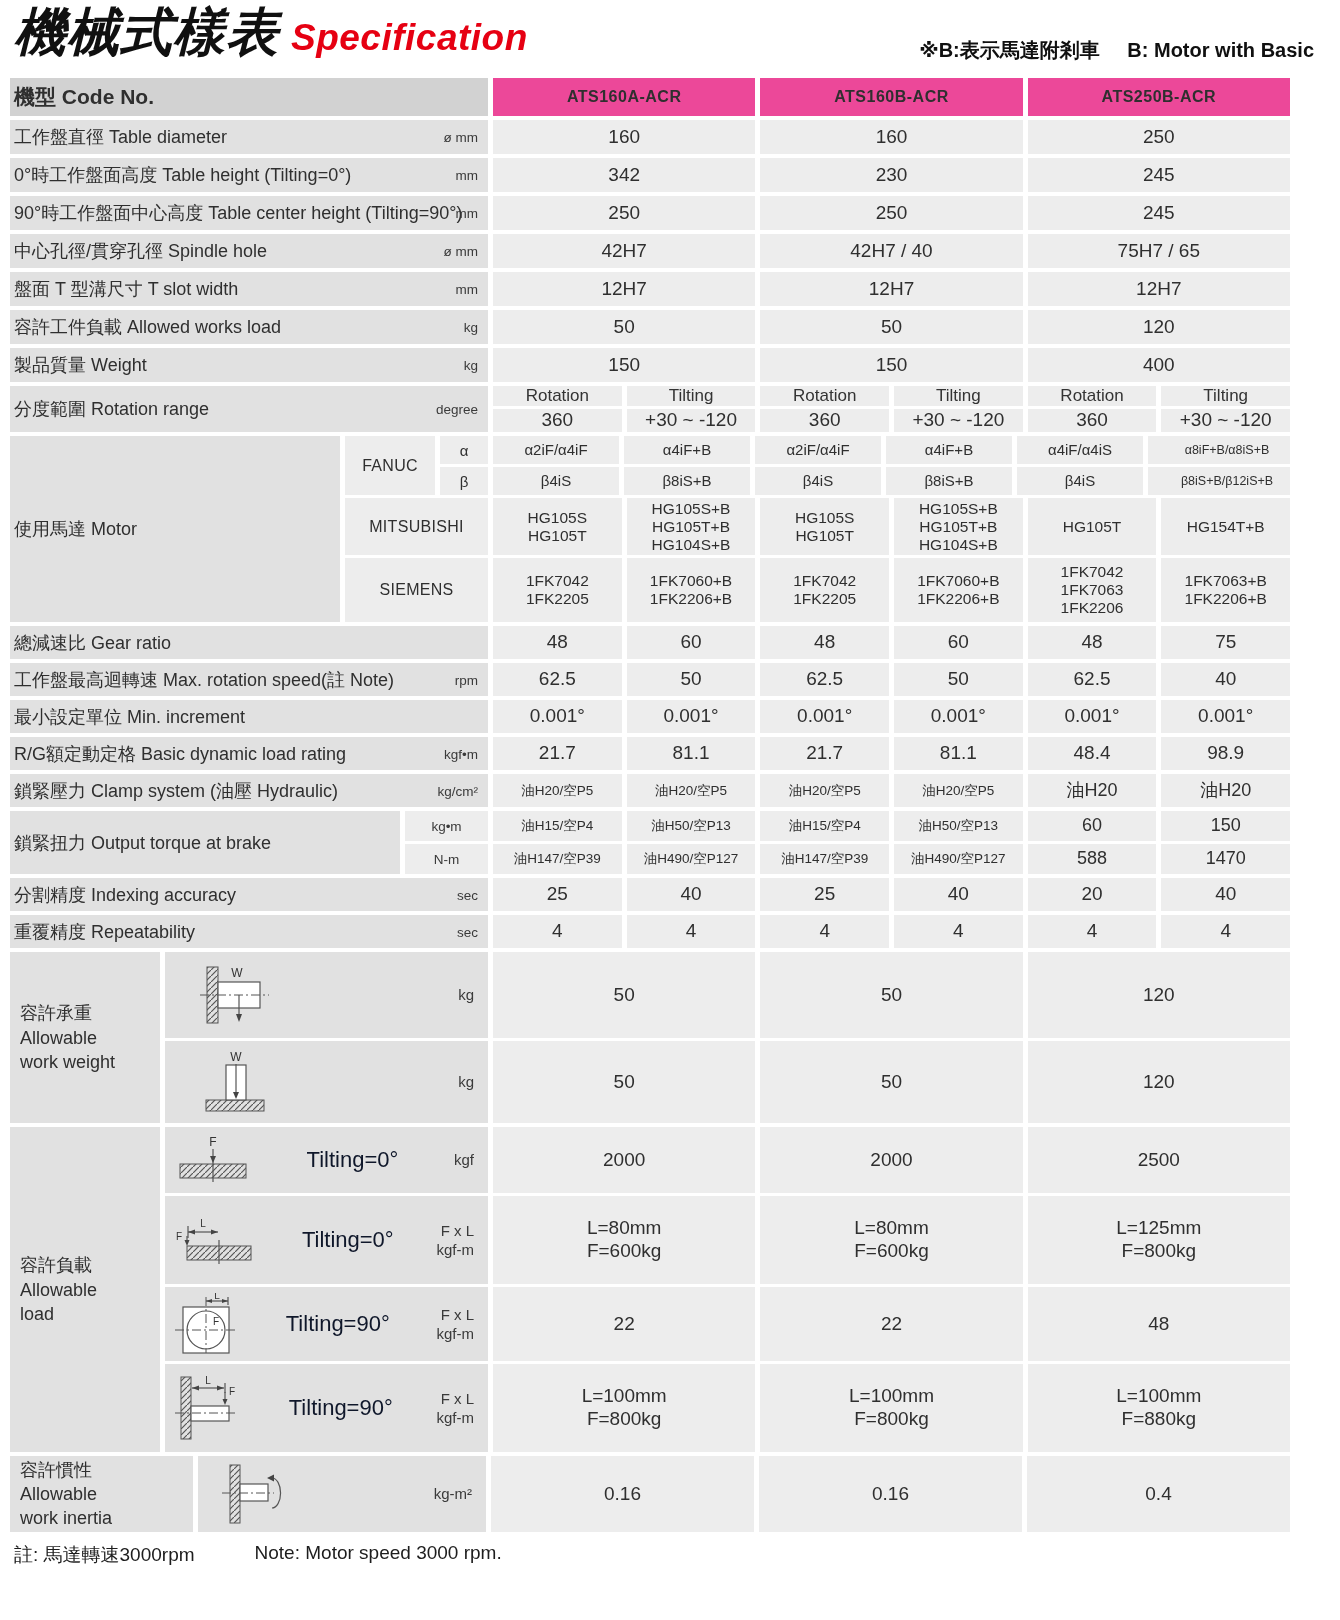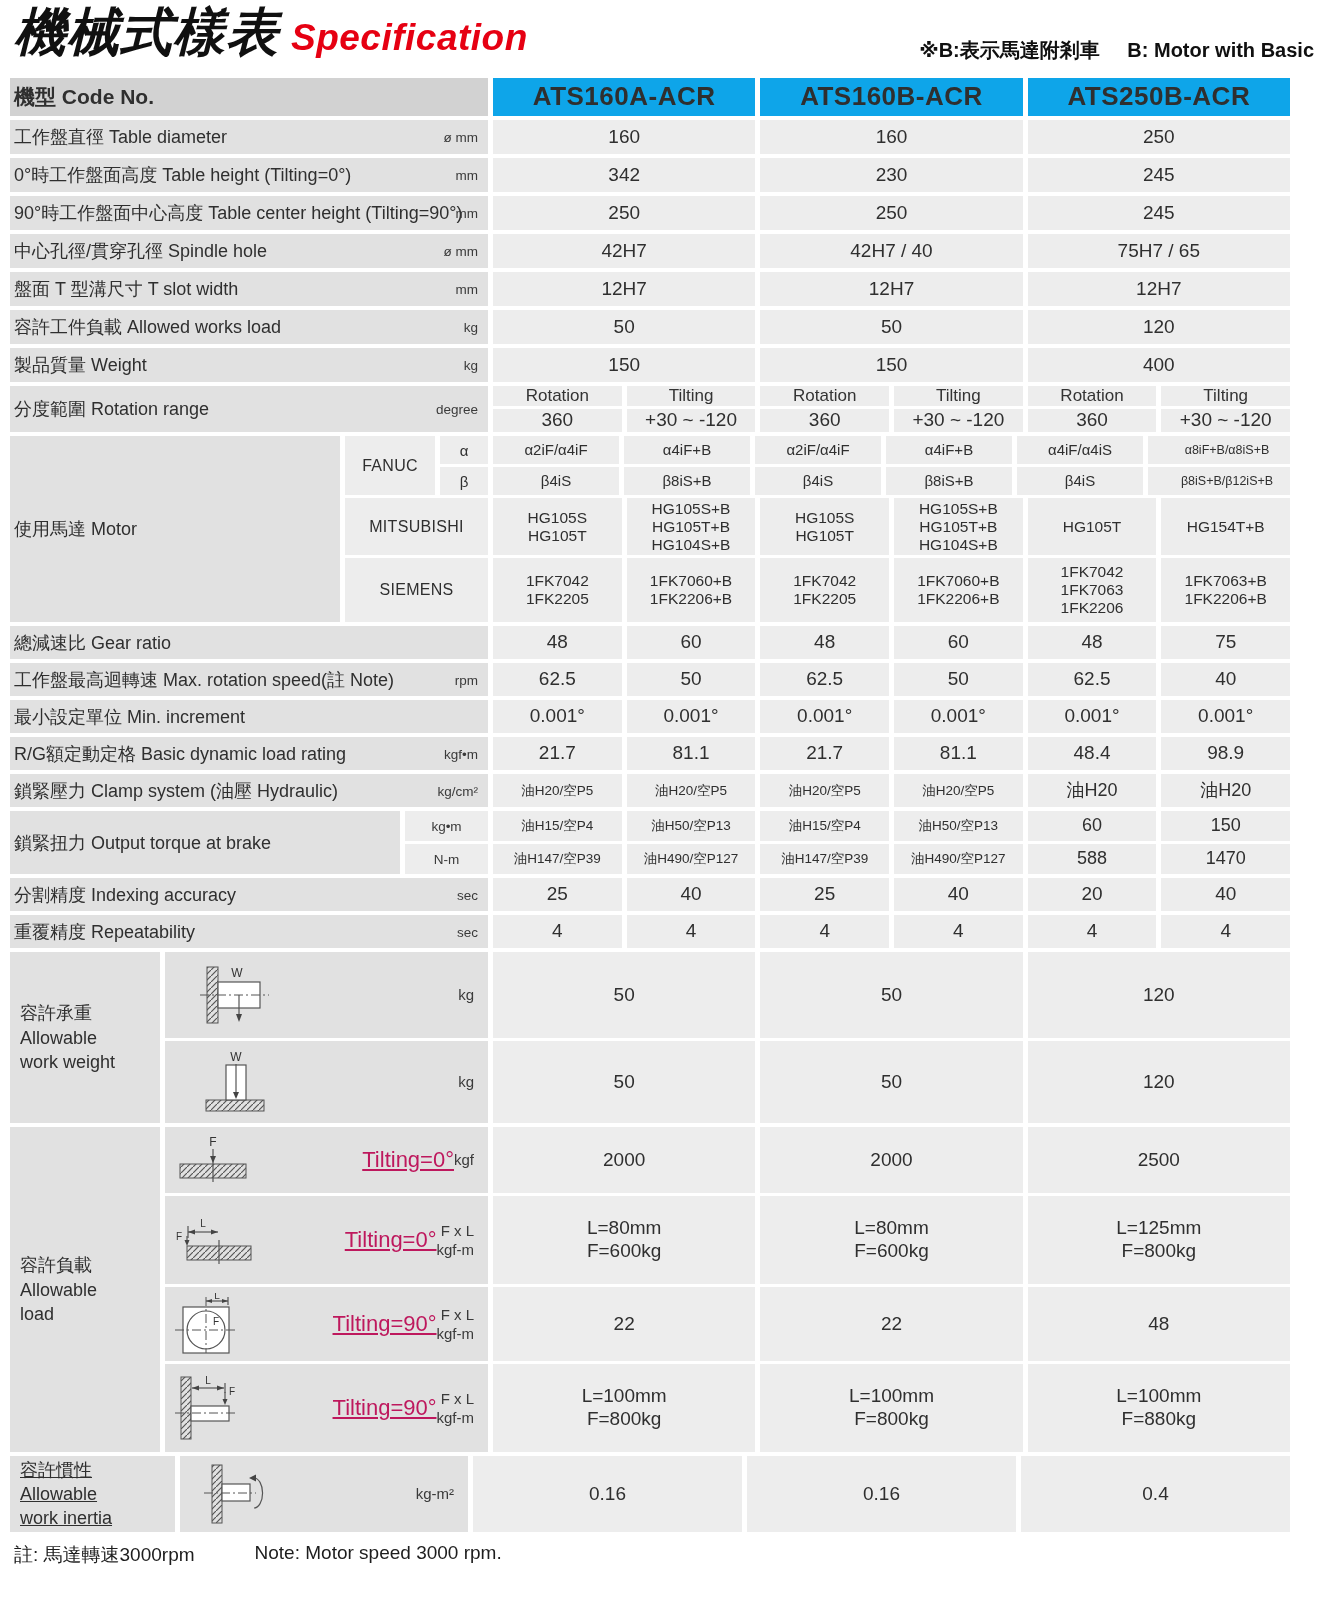--- a/index.html
+++ b/index.html
@@ -19,40 +19,40 @@
   .cell{background:#ededed;display:flex;align-items:center;justify-content:center;}
   .vals{flex:1;display:flex;gap:5px;min-width:0;}
   .v{flex:1;background:#ededed;display:flex;align-items:center;justify-content:center;
      text-align:center;font-size:19px;line-height:1.2;white-space:pre-line;color:#2f2f2f;}
   .lab{width:478px;flex:none;background:#e1e1e1;display:flex;align-items:center;
        justify-content:flex-start;padding-left:4px;box-sizing:border-box;position:relative;}
   .lab .t{font-size:18px;white-space:nowrap;}
   .lab .u{position:absolute;right:10px;top:50%;transform:translateY(-50%);font-size:13.5px;color:#3a3a3a;white-space:nowrap;}
   .thead .lab{background:#d2d2d2;}
   .thead .lab .t{font-size:21px;font-weight:bold;}
-  .thead .v{background:#0ea5e9;font-weight:bold;font-size:26px;letter-spacing:.5px;}
+  .thead .v{background:#ec4899;font-weight:bold;font-size:16px;letter-spacing:.5px;}
   .subhead .v{font-size:17px;color:#333;}
   .f15 .v{font-size:15px;}
   .f15 .v:last-child{font-size:12.5px;padding-left:16px;}
   .f155 .v{font-size:15.5px;line-height:1.15;}
   .f14 .v{font-size:13.5px;}
   .v.num{font-size:18px;}
   .brand{flex:none;font-size:16px;letter-spacing:.3px;}
   .w330{width:330px;}.w390{width:390px;}.w143{width:143px;}.w90{width:90px;}.w83{width:83px;font-size:13.5px;color:#3a3a3a;}
   .greek{flex:none;width:48px;font-size:15px;}
   
   .slab{flex:none;width:150px;background:#e1e1e1;display:flex;align-items:center;
         padding-left:10px;box-sizing:border-box;font-size:18px;line-height:1.35;white-space:pre-line;}
-  .slab-i{width:165px;text-decoration:underline;}
+  .slab-i{width:183px;}
   .dcell{flex:none;width:323px;background:#e1e1e1;display:flex;align-items:center;box-sizing:border-box;}
   .dcell-i{width:288px;}
   .dcell svg{margin-left:34px;flex:none;}
   .load-row .dcell svg{margin-left:10px;}
   .dcell-i svg{margin-left:24px;}
-  .tilt{flex:1;text-align:right;font-size:22px;color:#be185d;text-decoration:underline;}
+  .tilt{flex:1;text-align:center;font-size:22px;color:#0f172a;}
   .du{margin-left:auto;padding-right:14px;font-size:15px;text-align:right;white-space:pre-line;line-height:1.3;color:#3a3a3a;}
   
   .h28{height:28px;}.h30{height:30px;}.h33{height:33px;}.h34{height:34px;}.h38{height:38px;}
   .h57{height:57px;}.h64{height:64px;}.h66{height:66px;}.h74{height:74px;}.h76{height:76px;}
   .h82{height:82px;}.h86{height:86px;}.h88{height:88px;}
   
   .footer{margin:10px 0 0 14px;display:flex;font-size:19px;color:#1d1d1d;}
   .footer span{margin-right:60px;}
   
   svg line,svg path,svg circle{stroke:#555;fill:none;stroke-width:1.2;}

